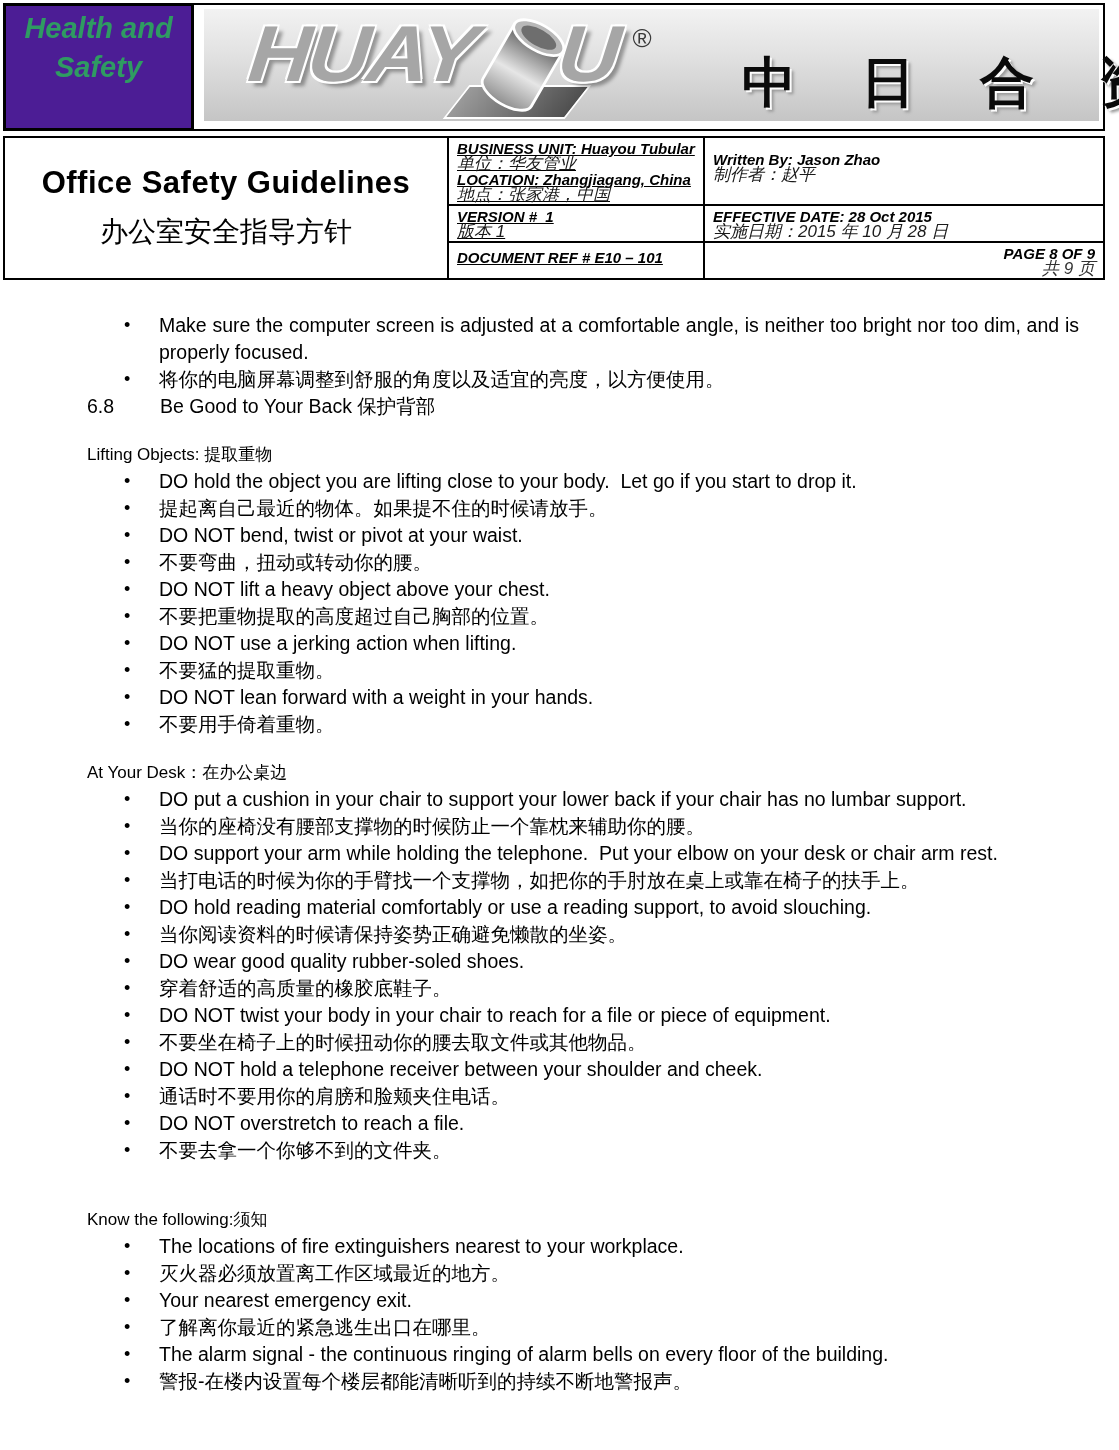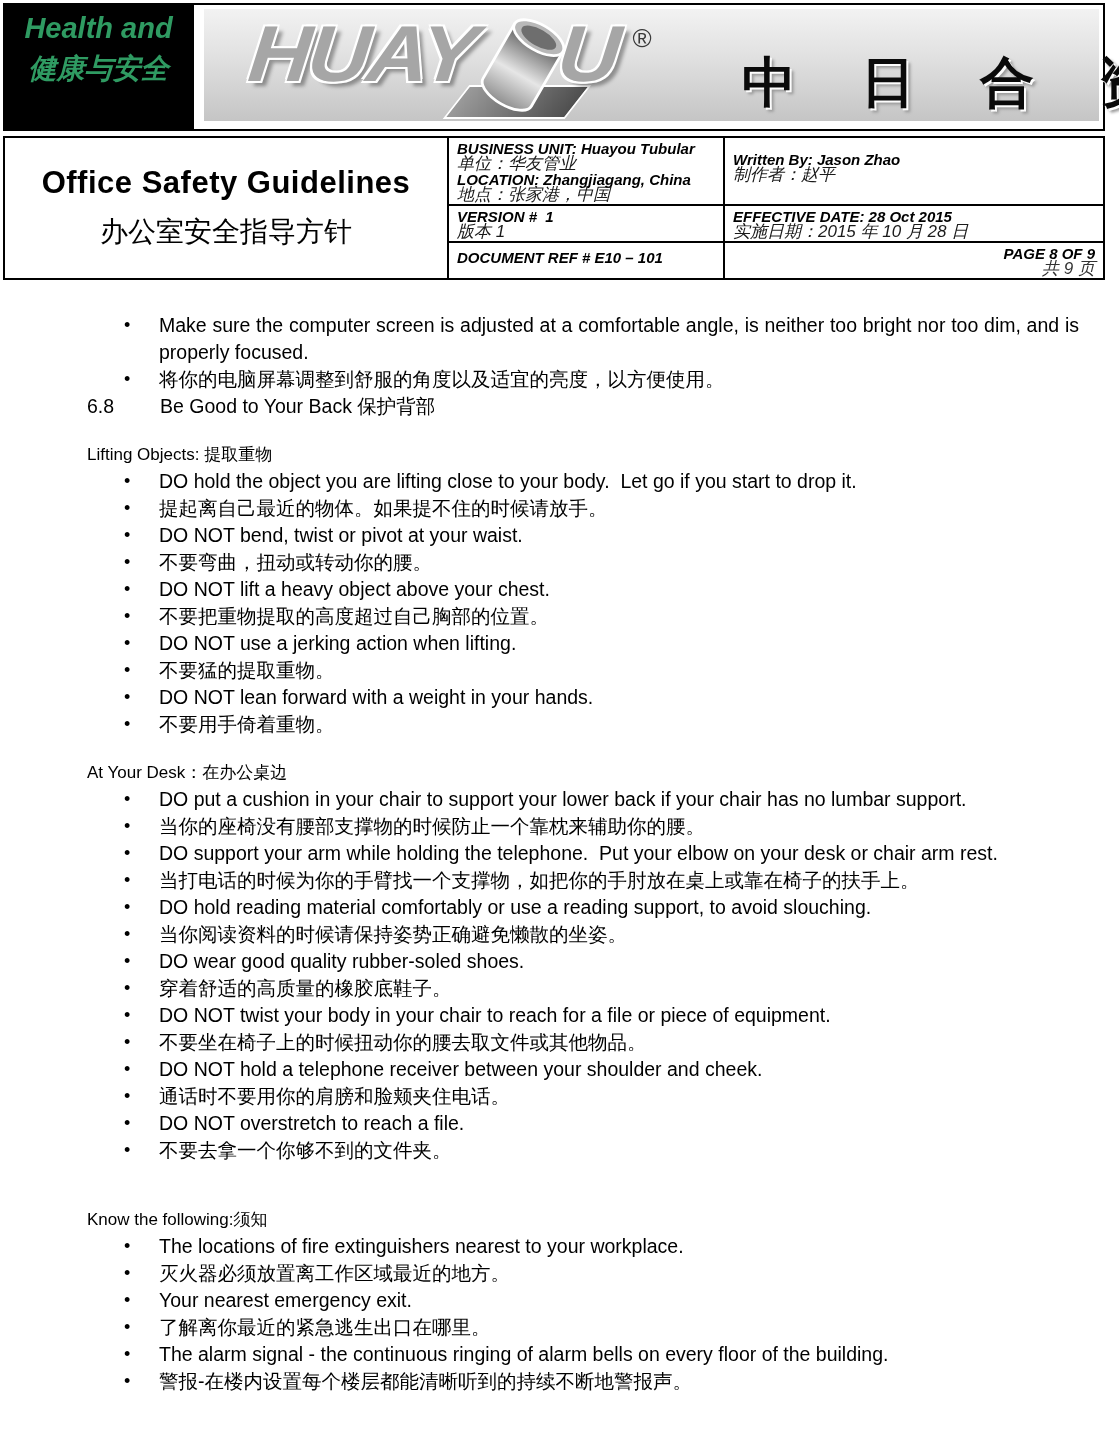--- a/index.html
+++ b/index.html
@@ -7,21 +7,21 @@
     width:1119px;height:1450px;overflow:hidden;background:#fff;color:#000;
     font-family:"Liberation Sans","DejaVu Sans",sans-serif;
     --green:#2f9b62;
   }
   .page{padding:3px 14px 0 3px;}
 
   
   .header{display:flex;height:128px;}
   .hs-cell{
     width:191px;box-sizing:border-box;border:3px solid #000;
-    text-align:center;padding-top:3px;background:#000000;
+    text-align:center;padding-top:3px;background:#4c1d95;
   }
   .hs-en{color:var(--green);font-weight:bold;font-style:italic;font-size:29px;line-height:39px;}
   .hs-zh{color:var(--green);font-weight:bold;font-style:italic;font-size:28px;line-height:41px;}
   .logo-cell{
     flex:1;box-sizing:border-box;border:2px solid #000;border-left:none;
     padding:4px 4px 4px 10px;background:#fff;
   }
   .logo-bg{
     position:relative;height:112px;
     background:linear-gradient(180deg,#f2f2f2 0%,#e2e2e2 40%,#c5c5c5 100%);
@@ -51,21 +51,21 @@
     text-shadow:2px 2px 0 #fdfdfd,4px 4px 3px #9a9a9a;
   }
 
   
   table.info{border-collapse:collapse;width:100%;margin-top:5px;table-layout:fixed;}
   table.info td{border:2.5px solid #000;padding:2px 8px;vertical-align:top;box-sizing:border-box;}
   .r1{height:67px;} .r2{height:36px;} .r3{height:31px;}
   .title-cell{width:444px;text-align:center;vertical-align:middle !important;}
   .title-en{font-weight:bold;font-size:31px;letter-spacing:0.5px;}
   .title-zh{font-size:28px;margin-top:12px;}
-  .col-mid{width:276px;}
+  .col-mid{width:256px;text-decoration:underline;}
   .it-en{font-weight:bold;font-style:italic;font-size:15px;line-height:17px;white-space:pre-wrap;}
   .it-zh{font-style:italic;font-size:17px;line-height:14px;white-space:pre-wrap;color:#1a1a1a;}
   .written-cell{padding-top:13px !important;}
   .page-cell{text-align:right;padding-top:2px !important;}
   .page-cell .it-zh{color:#333;}
 
   
   .content{padding:32px 26px 0 0;}
   .bullet{display:flex;margin-left:121px;font-size:19.5px;line-height:27px;}
   .marker{flex:none;width:35px;font-size:18px;}
@@ -76,21 +76,21 @@
   .spacer{height:21px;}
 </style>
 </head>
 <body>
 
 <div class="page">
 
   <div class="header">
     <div class="hs-cell">
       <div class="hs-en">Health and</div>
-      <div class="hs-zh">健康与安全</div>
+      <div class="hs-en">Safety</div>
     </div>
     <div class="logo-cell">
       <div class="logo-bg">
         <div class="logo-shade"></div>
         <div class="logo-mark">
           <span class="lg">HUAY</span>
           <svg class="pipe-svg" width="92" height="104" viewBox="0 0 92 112">
             <defs>
               <linearGradient id="shaft" x1="0" y1="0" x2="0" y2="1">
                 <stop offset="0" stop-color="#5a5a5a"></stop>

